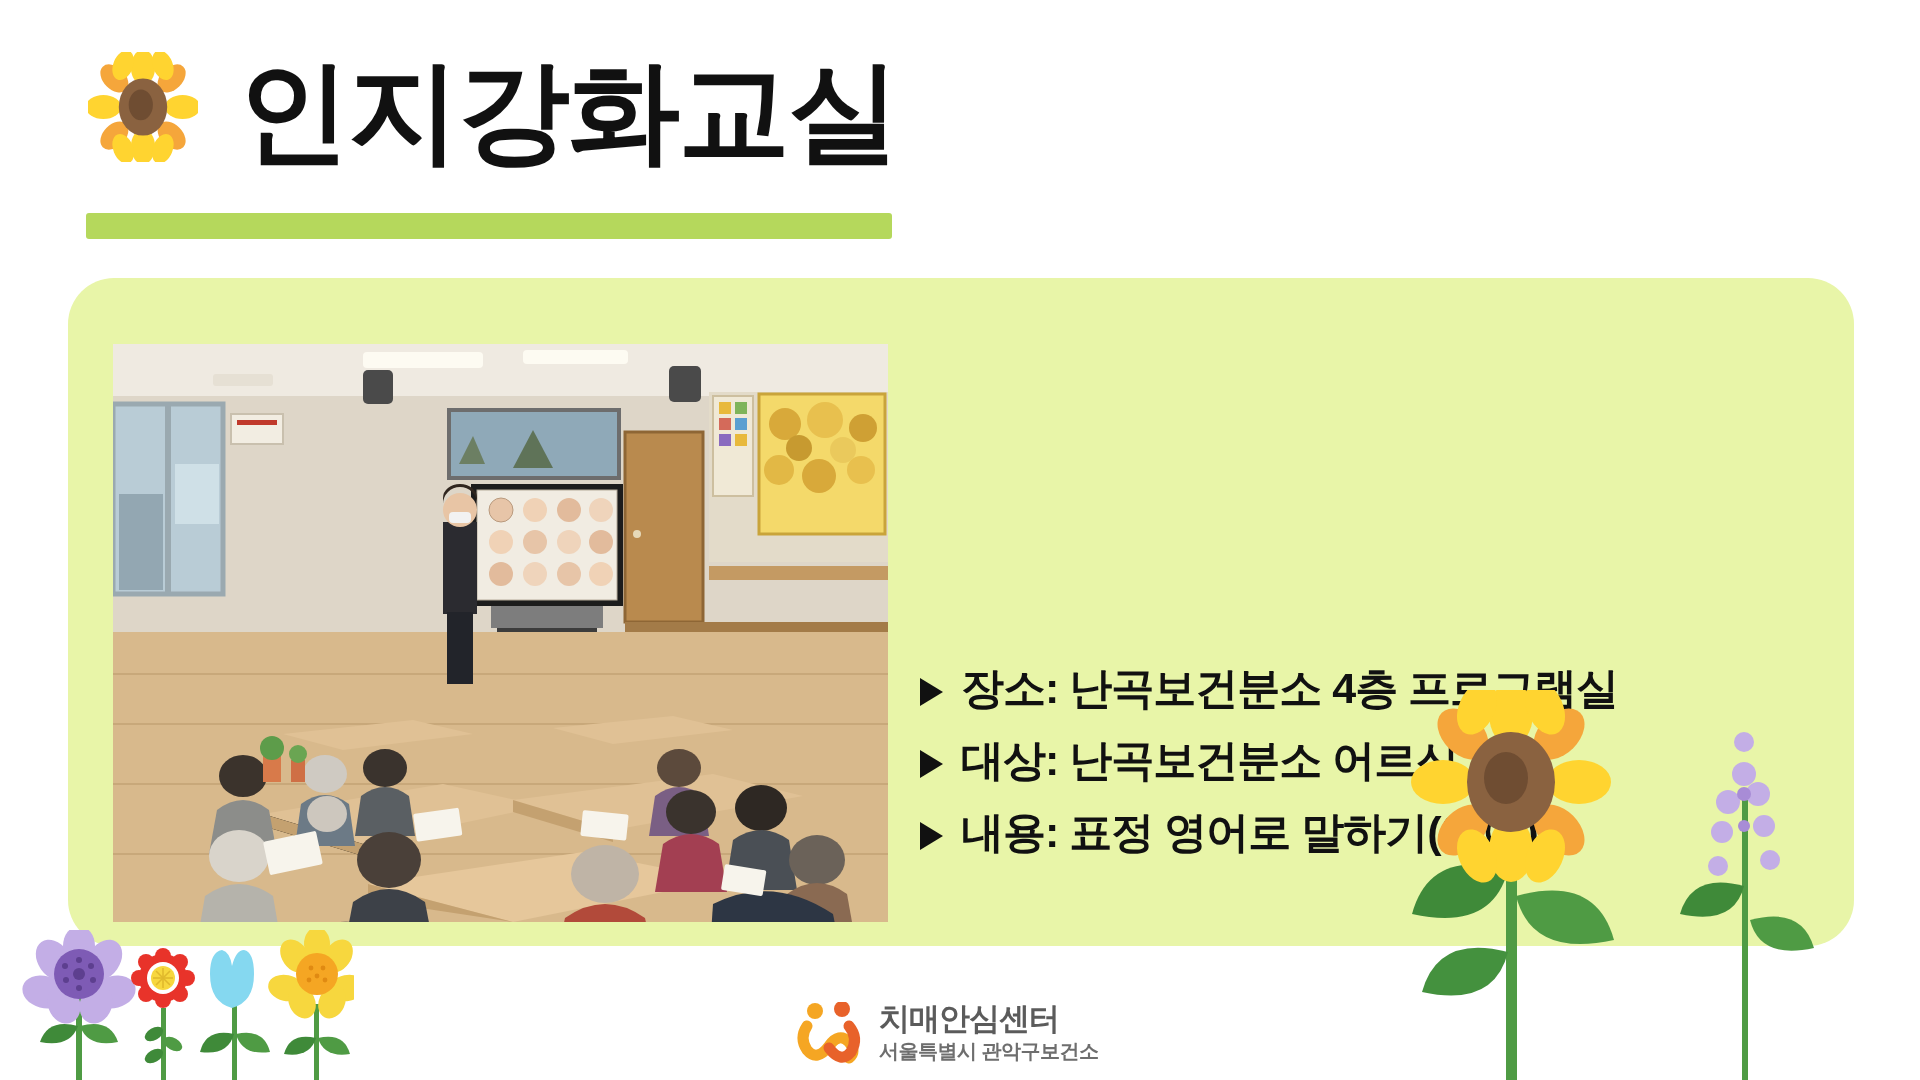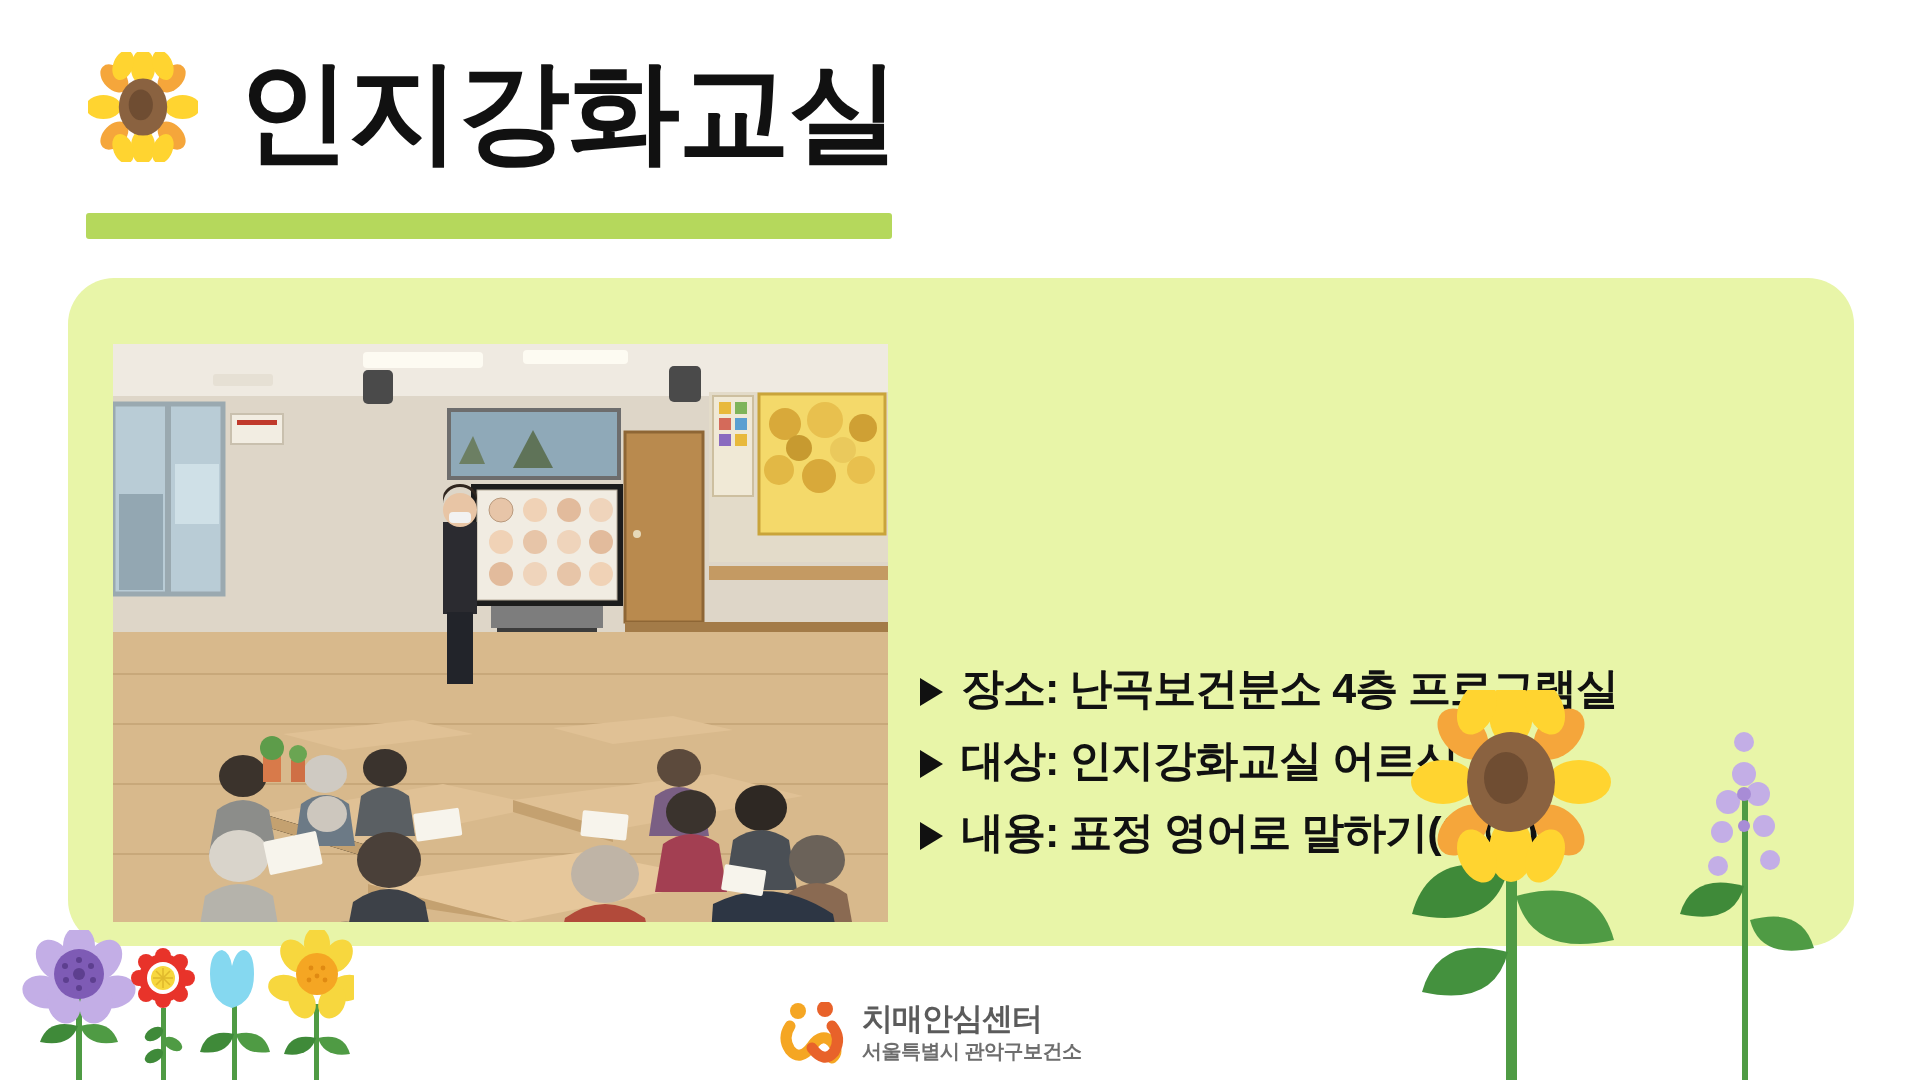--- a/index.html
+++ b/index.html
@@ -46,21 +46,21 @@
   .bullet{
     width:0;height:0;flex:none;
     border-left:23px solid #111111;
     border-top:14px solid transparent;
     border-bottom:14px solid transparent;
     margin-right:18px;position:relative;top:3px;
   }
   .info-text{font-size:43px;font-weight:700;color:#111111;letter-spacing:-1px;}
 
   
-  .footer-logo{position:absolute;left:780px;top:998px;width:300px;height:72px;}
+  .footer-logo{position:absolute;left:797px;top:998px;width:300px;height:72px;}
   .logo-mark{position:absolute;left:0;top:4px;width:70px;height:62px;}
   .logo-main{
     position:absolute;left:82px;top:0px;
     font-size:31px;font-weight:700;color:#5b5b5b;letter-spacing:-1px;white-space:nowrap;
   }
   .logo-sub{
     position:absolute;left:82px;top:40px;
     font-size:20px;font-weight:700;color:#6e6e6e;letter-spacing:-0.5px;white-space:nowrap;
   }
 
@@ -275,21 +275,21 @@
   <div class="info-list">
 
 
     <div class="info-row">
       <span class="bullet"></span>
       <span class="info-text">장소: 난곡보건분소 4층 프로그램실</span>
     </div>
 
     <div class="info-row">
       <span class="bullet"></span>
-      <span class="info-text">대상: 인지강화교실 어르신</span>
+      <span class="info-text">대상: 난곡보건분소 어르신</span>
     </div>
 
     <div class="info-row">
       <span class="bullet"></span>
       <span class="info-text">내용: 표정 영어로 말하기(영어)</span>
     </div>
   </div>
 
   <svg class="deco deco-left" viewBox="0 0 340 150">
 

